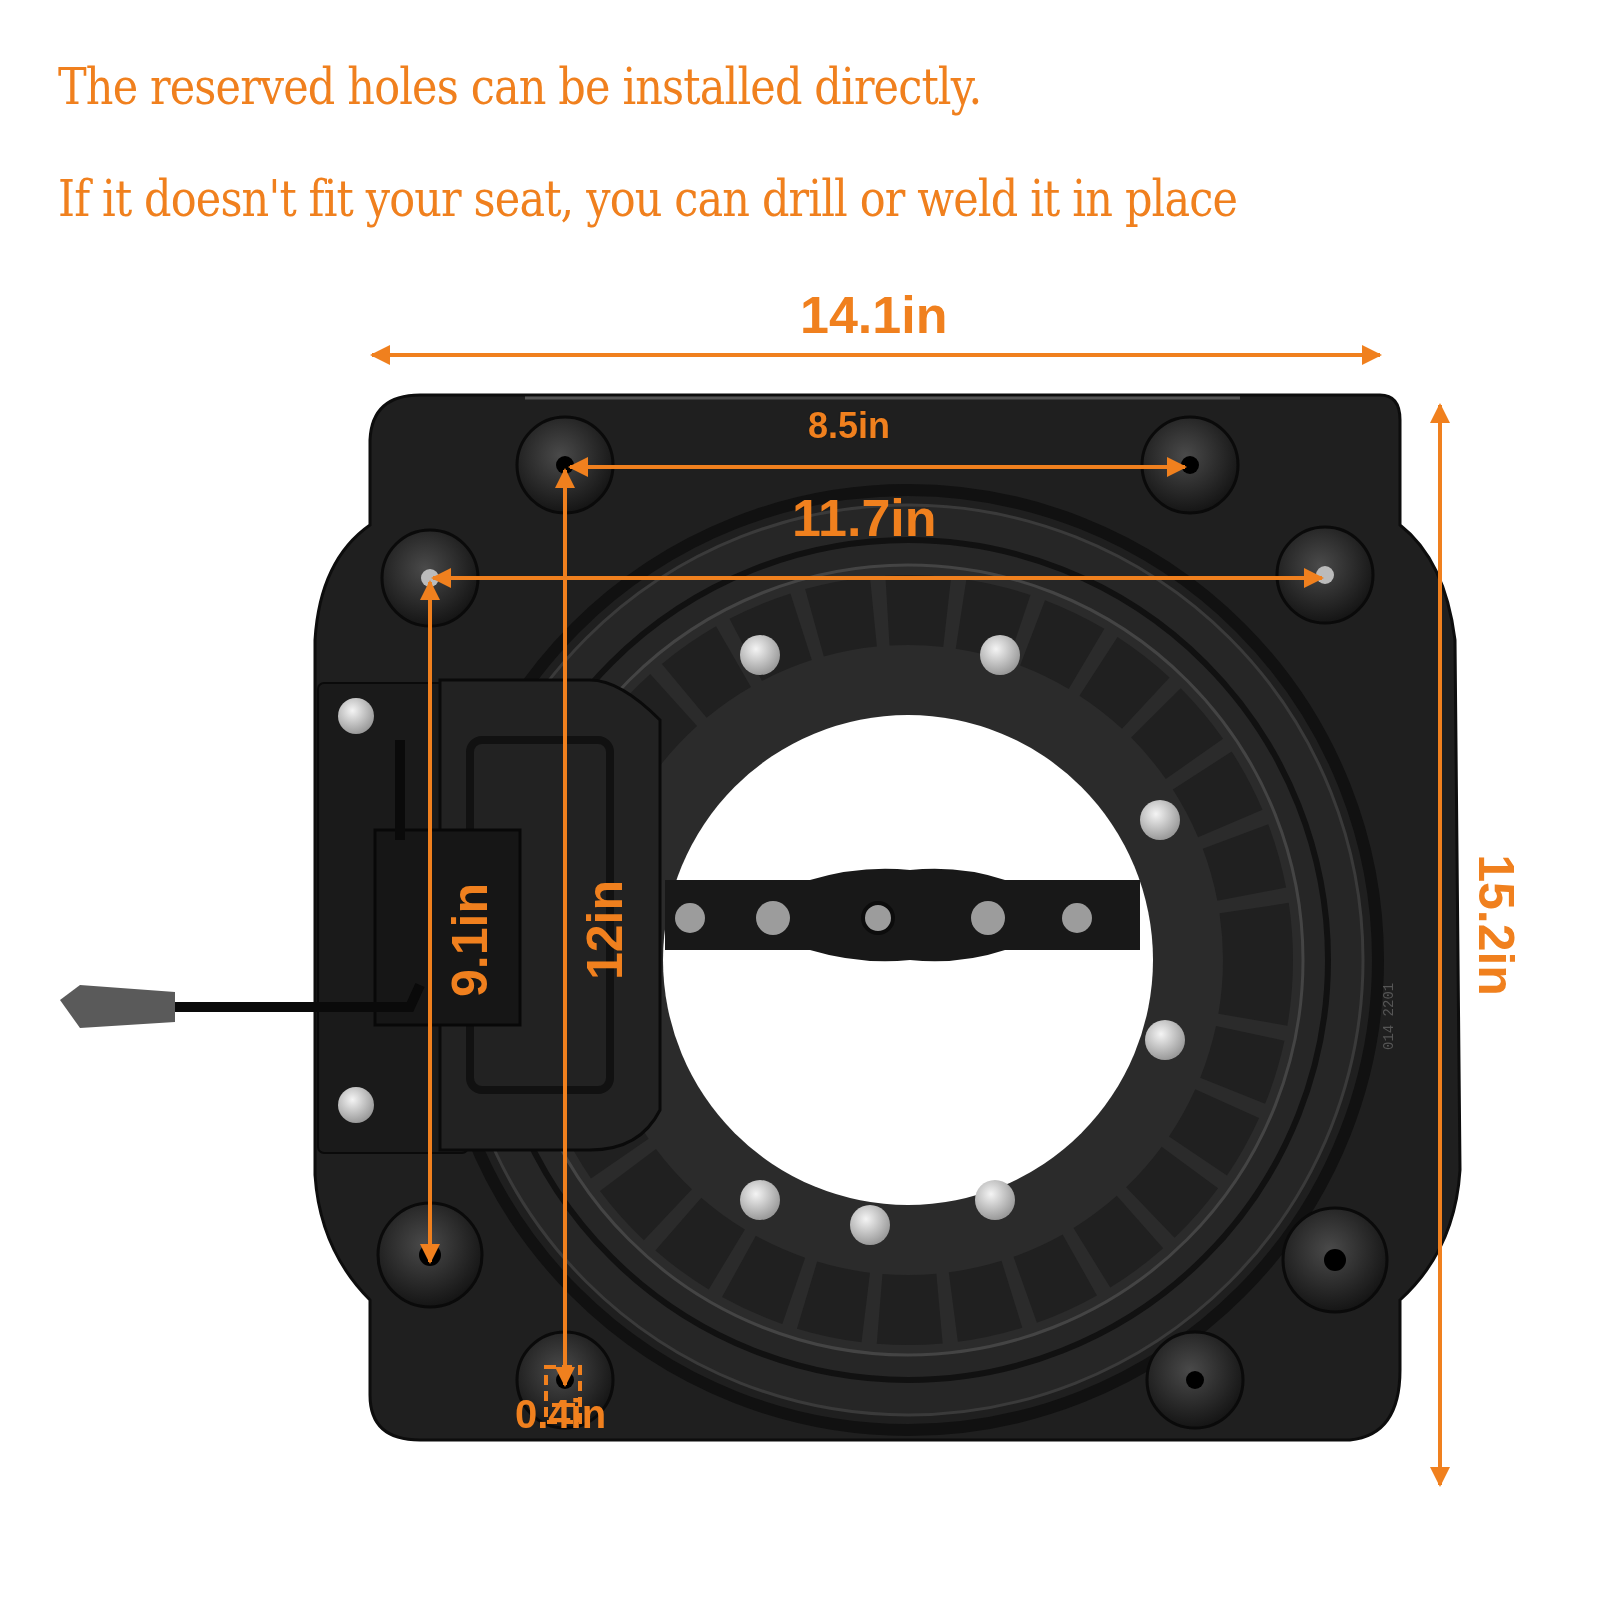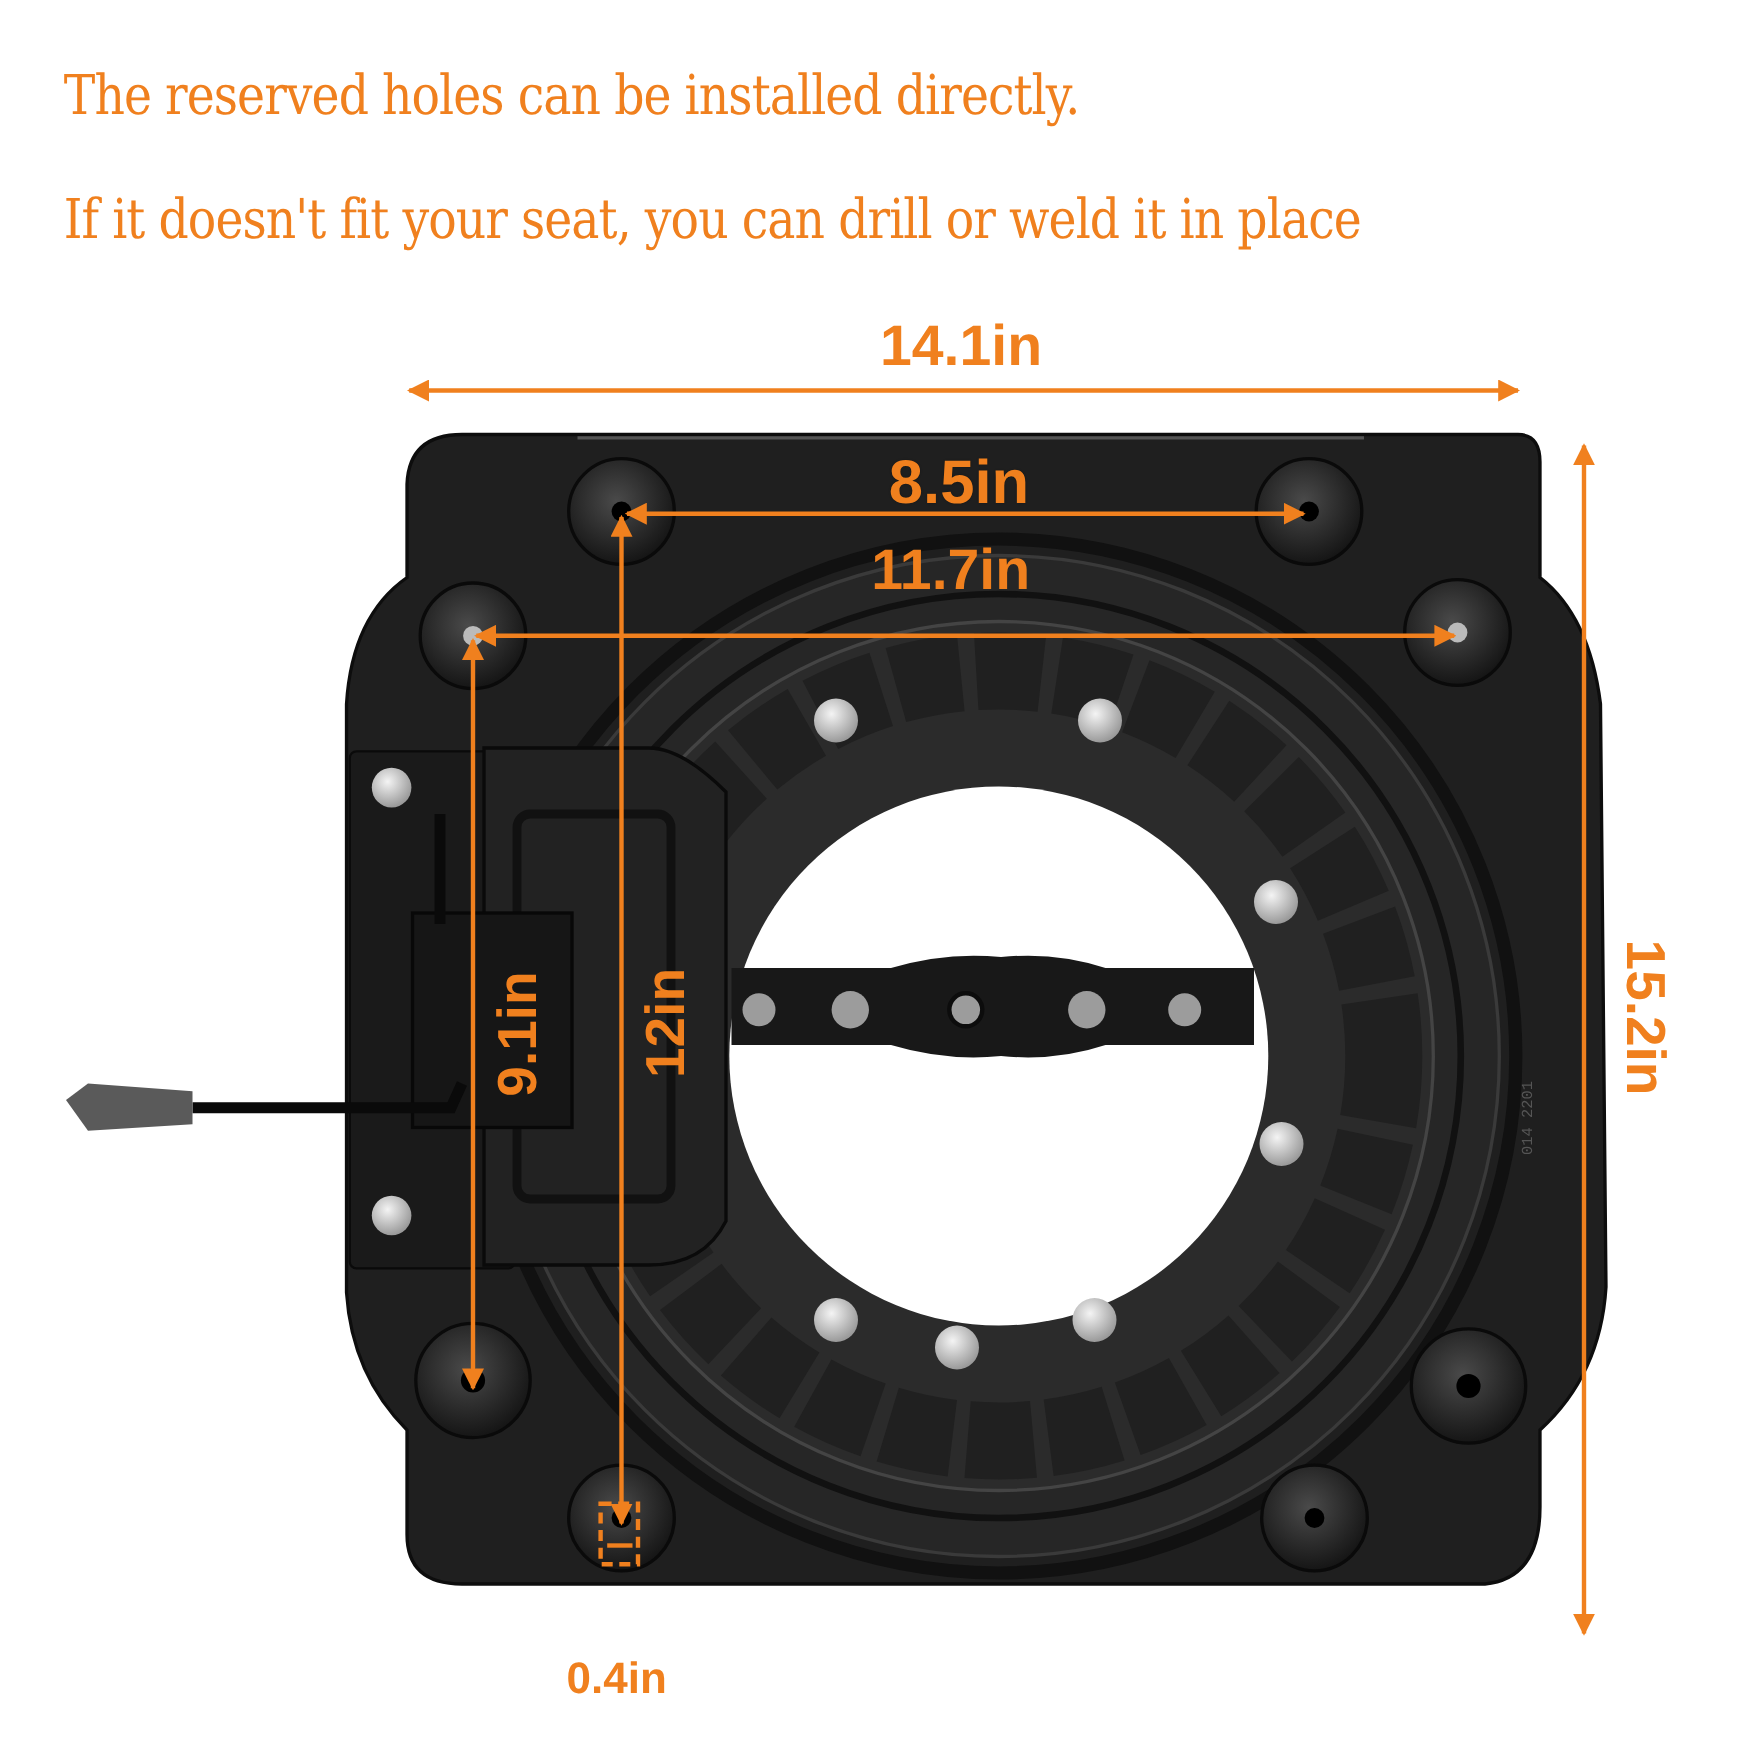--- a/index.html
+++ b/index.html
@@ -2,23 +2,23 @@
 <html><head>
 <meta charset="utf-8">
 <style>
   html, body { margin: 0; padding: 0; background: #ffffff; }
   body { width: 1600px; height: 1600px; position: relative; overflow: hidden; font-family: "Liberation Sans", sans-serif; }
   .caption { position: absolute; left: 58px; color: #f0801e; font-family: "DejaVu Serif", "Liberation Serif", serif; font-size: 50px; letter-spacing: -1px; white-space: nowrap; transform: scaleX(0.86); transform-origin: left top; }
   .cap1 { top: 58px; }
   .cap2 { top: 170px; }
   .dim { position: absolute; color: #f0801e; font-family: "Liberation Sans", sans-serif; font-weight: bold; white-space: nowrap; }
   .dim-14 { left: 800px; top: 285px; font-size: 52px; text-align: right; }
-  .dim-85 { left: 808px; top: 405px; font-size: 56px; text-shadow: 0 0 2px rgba(0,0,0,0.3); }
+  .dim-85 { left: 808px; top: 405px; font-size: 36px; text-shadow: 0 0 2px rgba(0,0,0,0.3); }
   .dim-117 { left: 792px; top: 488px; font-size: 52px; }
-  .dim-04 { left: 515px; top: 1504px; font-size: 40px; }
+  .dim-04 { left: 515px; top: 1392px; font-size: 40px; }
   .dim-91 { left: 470px; top: 940px; font-size: 50px; transform: translate(-50%,-50%) rotate(-90deg); }
   .dim-12 { left: 605px; top: 930px; font-size: 50px; transform: translate(-50%,-50%) rotate(-90deg); }
   .dim-152 { left: 1496px; top: 925px; font-size: 50px; transform: translate(-50%,-50%) rotate(90deg); }
   svg.scene { position: absolute; left: 0; top: 0; }
 </style>
 </head>
 <body>
 
 <div class="caption cap1">The reserved holes can be installed directly.</div>
 <div class="caption cap2">If it doesn't fit your seat, you can drill or weld it in place</div>

